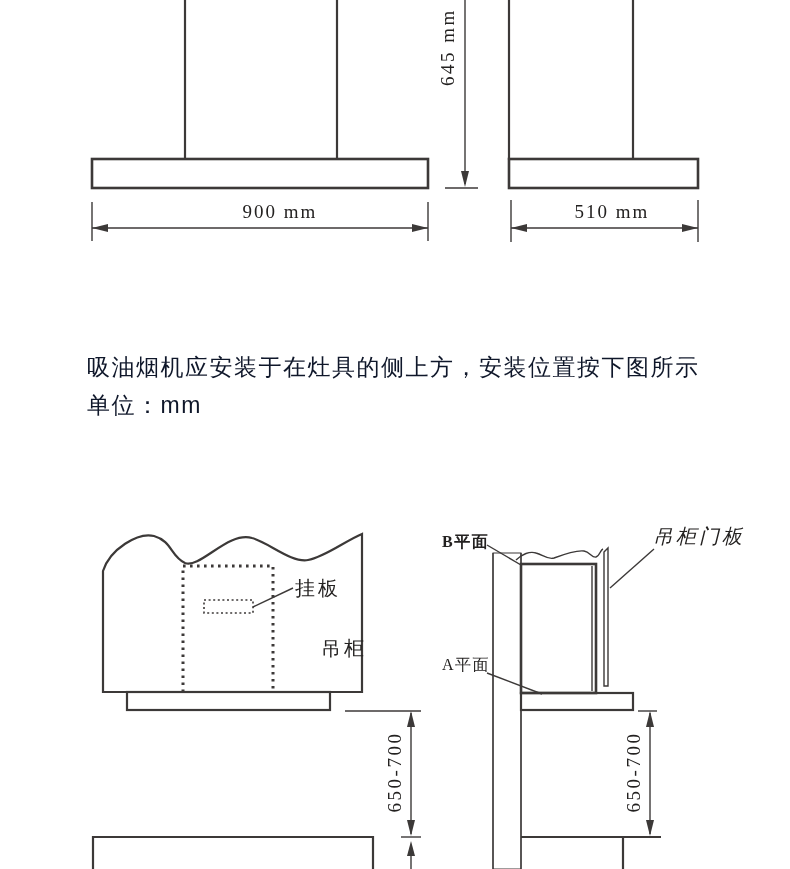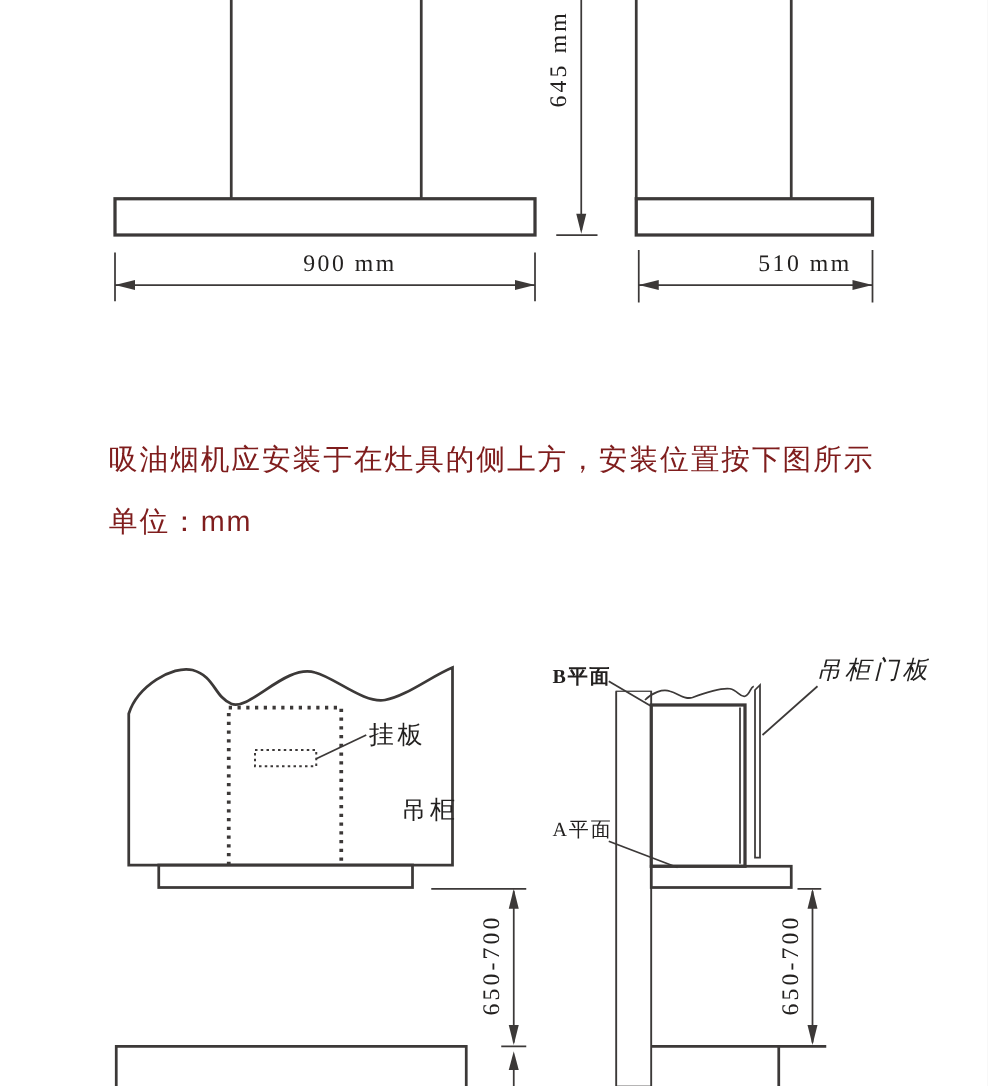--- a/index.html
+++ b/index.html
@@ -52,21 +52,21 @@
   .plane-label{
     font-size:16px;
     letter-spacing:1.5px;
   }
   .para{
     position:absolute;
     left:87px;
     font-family:"Liberation Sans", sans-serif;
     font-size:23px;
     letter-spacing:1.5px;
-    color:#7f1d1d;
+    color:#0f172a;
     white-space:nowrap;
   }
 </style>
 </head>
 <body>
 
 <div id="canvas">
 
   <svg id="drawing" width="790" height="869" viewBox="0 0 790 869">
     <defs>
@@ -135,24 +135,24 @@
 
       <line class="sw-dim" x1="638" y1="711" x2="657" y2="711"></line>
       <line class="sw-dim" x1="650" y1="713" x2="650" y2="834"></line>
       <polygon points="650,711 646,727 654,727"></polygon>
       <polygon points="650,836 646,820 654,820"></polygon>
       <path class="sw-main" d="M521,837 L661,837 M623,837 L623,869"></path>
     </g>
   </svg>
 
   <div class="para" style="top:352px;">吸油烟机应安装于在灶具的侧上方，安装位置按下图所示</div>
-  <div class="para" style="top:402px;">单位：mm</div>
+  <div class="para" style="top:390px;">单位：mm</div>
 
   <div class="lbl dim-label" style="left:268px;top:202px;margin-left:12px;">900 mm</div>
-  <div class="lbl dim-label" style="left:612px;top:202px;margin-left:32px;">510 mm</div>
+  <div class="lbl dim-label" style="left:612px;top:202px;">510 mm</div>
   <div class="lbl dim-label-rot" style="left:447px;top:47px;">645 mm</div>
 
   <div class="lbl cn-label" style="left:295px;top:578px;">挂板</div>
   <div class="lbl cn-label" style="left:321px;top:638px;">吊柜</div>
   <div class="lbl dim-label-rot" style="left:394px;top:772px;">650-700</div>
 
   <div class="lbl plane-label" style="left:442px;top:534px;font-weight:bold;">B平面</div>
   <div class="lbl plane-label" style="left:442px;top:657px;">A平面</div>
   <div class="lbl cn-label" style="left:653px;top:526px;font-style:italic;">吊柜门板</div>
   <div class="lbl dim-label-rot" style="left:633px;top:772px;">650-700</div>

